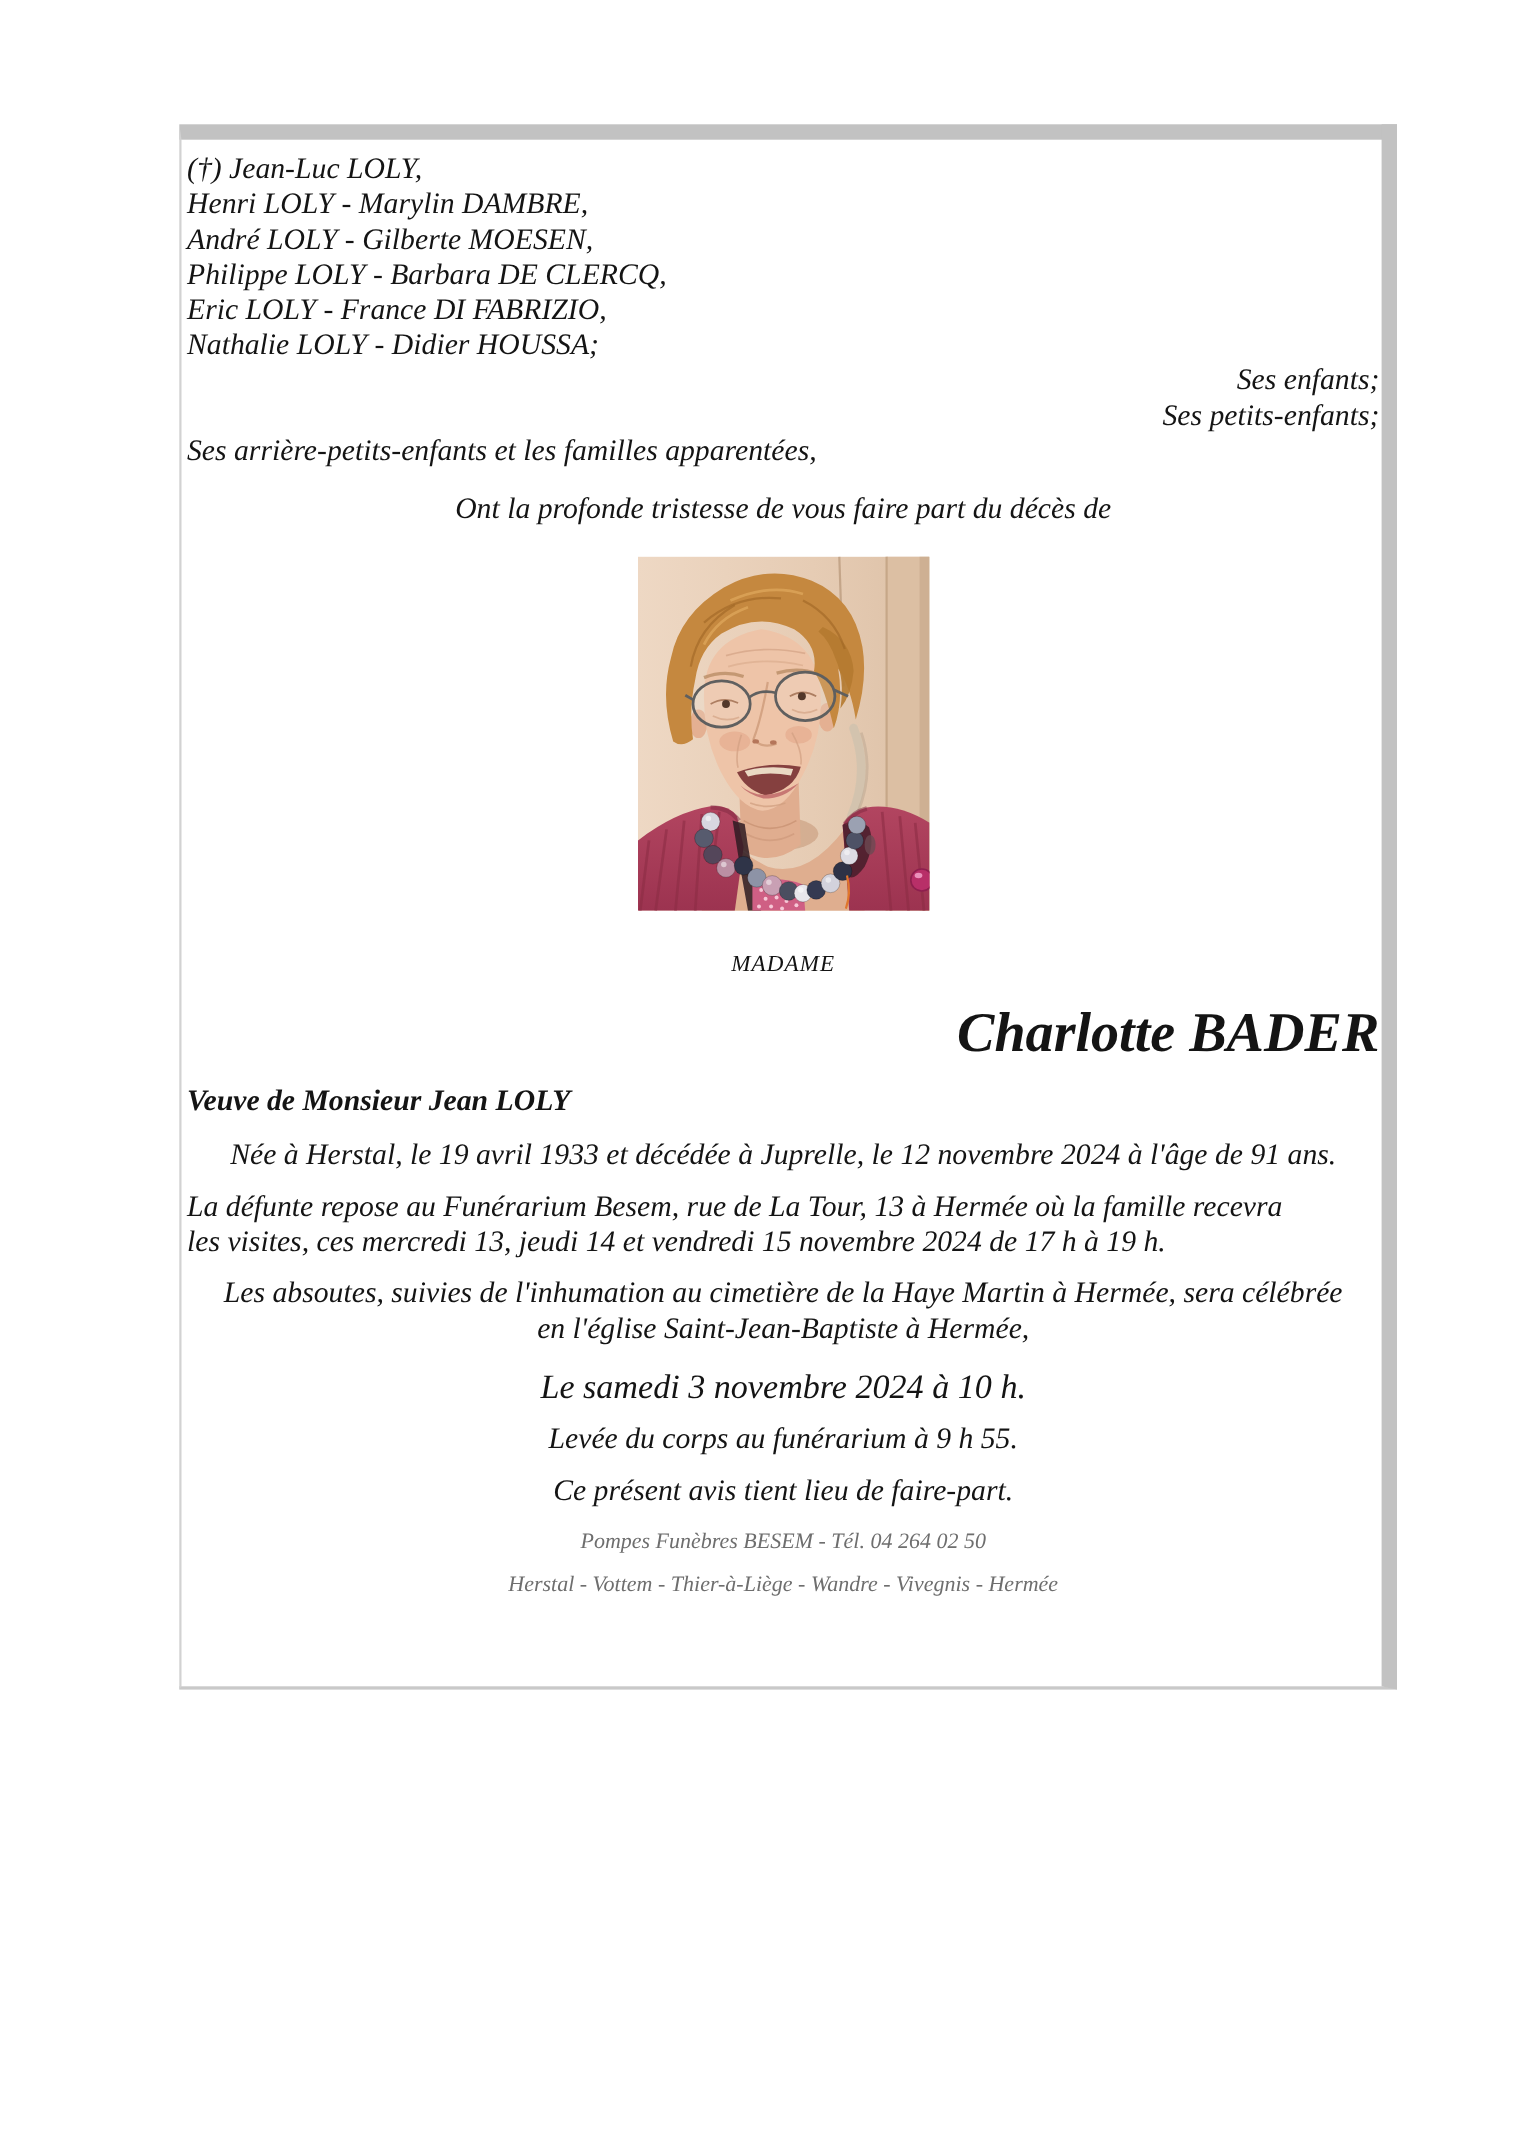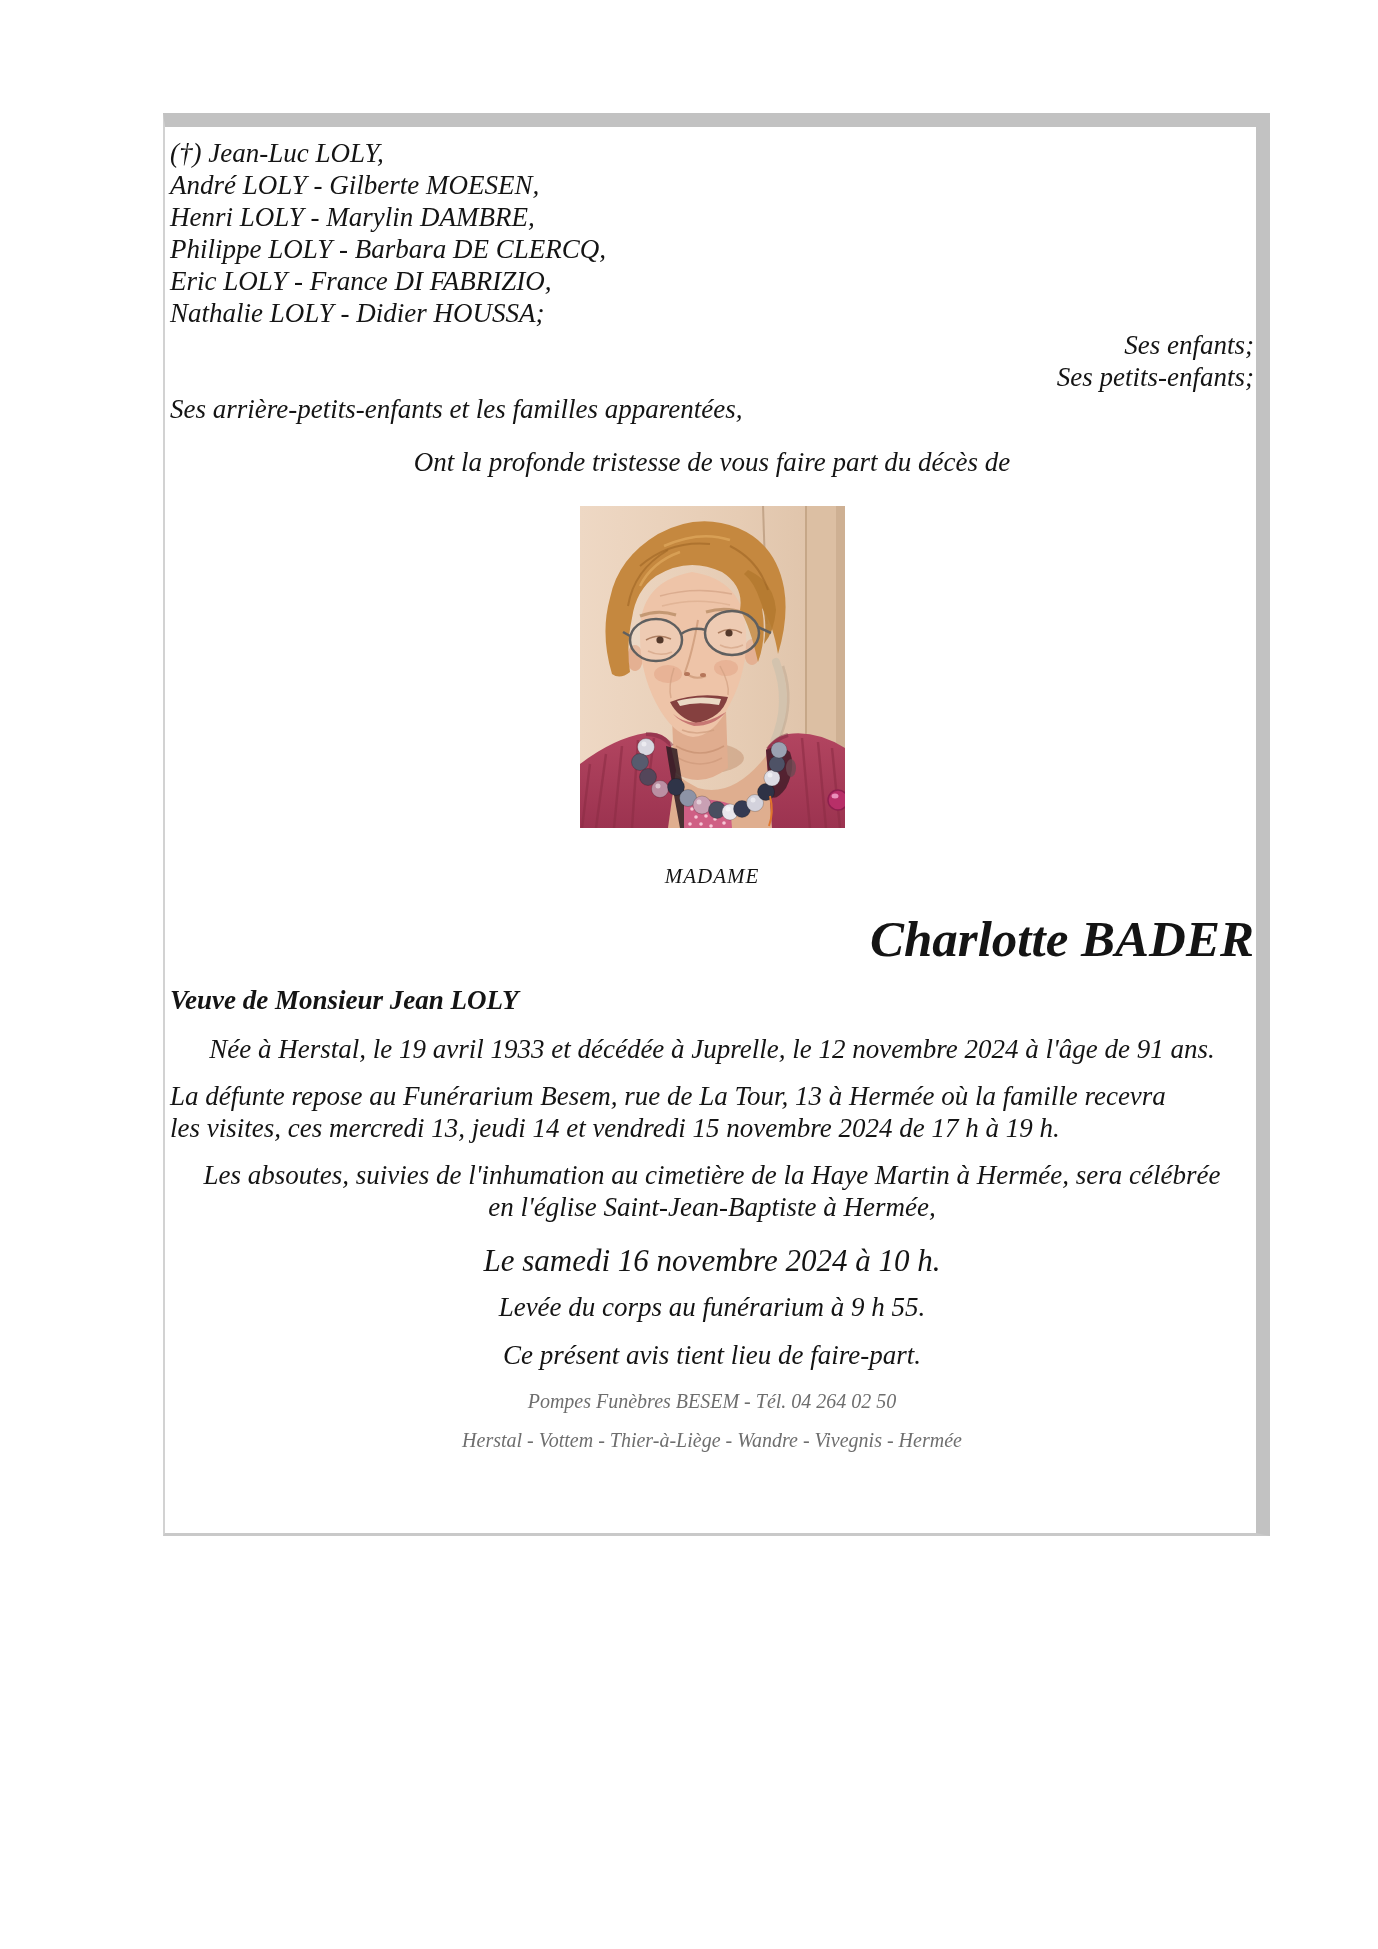--- a/index.html
+++ b/index.html
@@ -56,22 +56,22 @@
 </style>
 </head>
 <body>
 
 <div class="canvas">
   <div class="page">
     <div class="content">
 
       <div>
         <div class="nowrap">(†) Jean-Luc LOLY,</div>
+        <div class="nowrap">Henri LOLY - Marylin DAMBRE,</div>
         <div class="nowrap">André LOLY - Gilberte MOESEN,</div>
-        <div class="nowrap">Henri LOLY - Marylin DAMBRE,</div>
         <div class="nowrap">Philippe LOLY - Barbara DE CLERCQ,</div>
         <div class="nowrap">Eric LOLY - France DI FABRIZIO,</div>
         <div class="nowrap">Nathalie LOLY - Didier HOUSSA;</div>
       </div>
 
       <div class="align-right nowrap">Ses enfants;</div>
 
 
       <div class="align-right nowrap">Ses petits-enfants;</div>
 
@@ -241,21 +241,21 @@
       <div class="repose">
         <div class="nowrap">La défunte repose au Funérarium Besem, rue de La Tour, 13 à Hermée où la famille recevra</div>
         <div class="nowrap">les visites, ces mercredi 13, jeudi 14 et vendredi 15 novembre 2024 de 17 h à 19 h.</div>
       </div>
 
       <div class="service">
         <div class="nowrap">Les absoutes, suivies de l'inhumation au cimetière de la Haye Martin à Hermée, sera célébrée</div>
         <div class="nowrap">en l'église Saint-Jean-Baptiste à Hermée,</div>
       </div>
 
-      <div class="ceremony nowrap">Le samedi 16 novembre 2024 à 10 h.</div>
+      <div class="ceremony nowrap">Le samedi 3 novembre 2024 à 10 h.</div>
 
       <div class="levee nowrap">Levée du corps au funérarium à 9 h 55.</div>
 
       <div class="notice nowrap">Ce présent avis tient lieu de faire-part.</div>
 
       <div class="footer-line1 nowrap">Pompes Funèbres BESEM - Tél. 04 264 02 50</div>
 
       <div class="footer-line2 nowrap">Herstal - Vottem - Thier-à-Liège - Wandre - Vivegnis - Hermée</div>
 
     </div>

